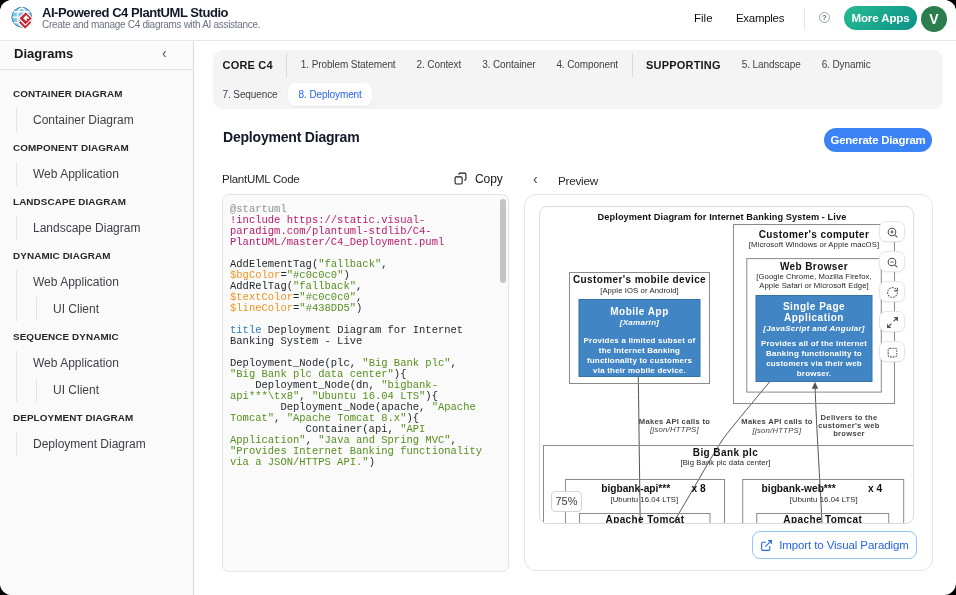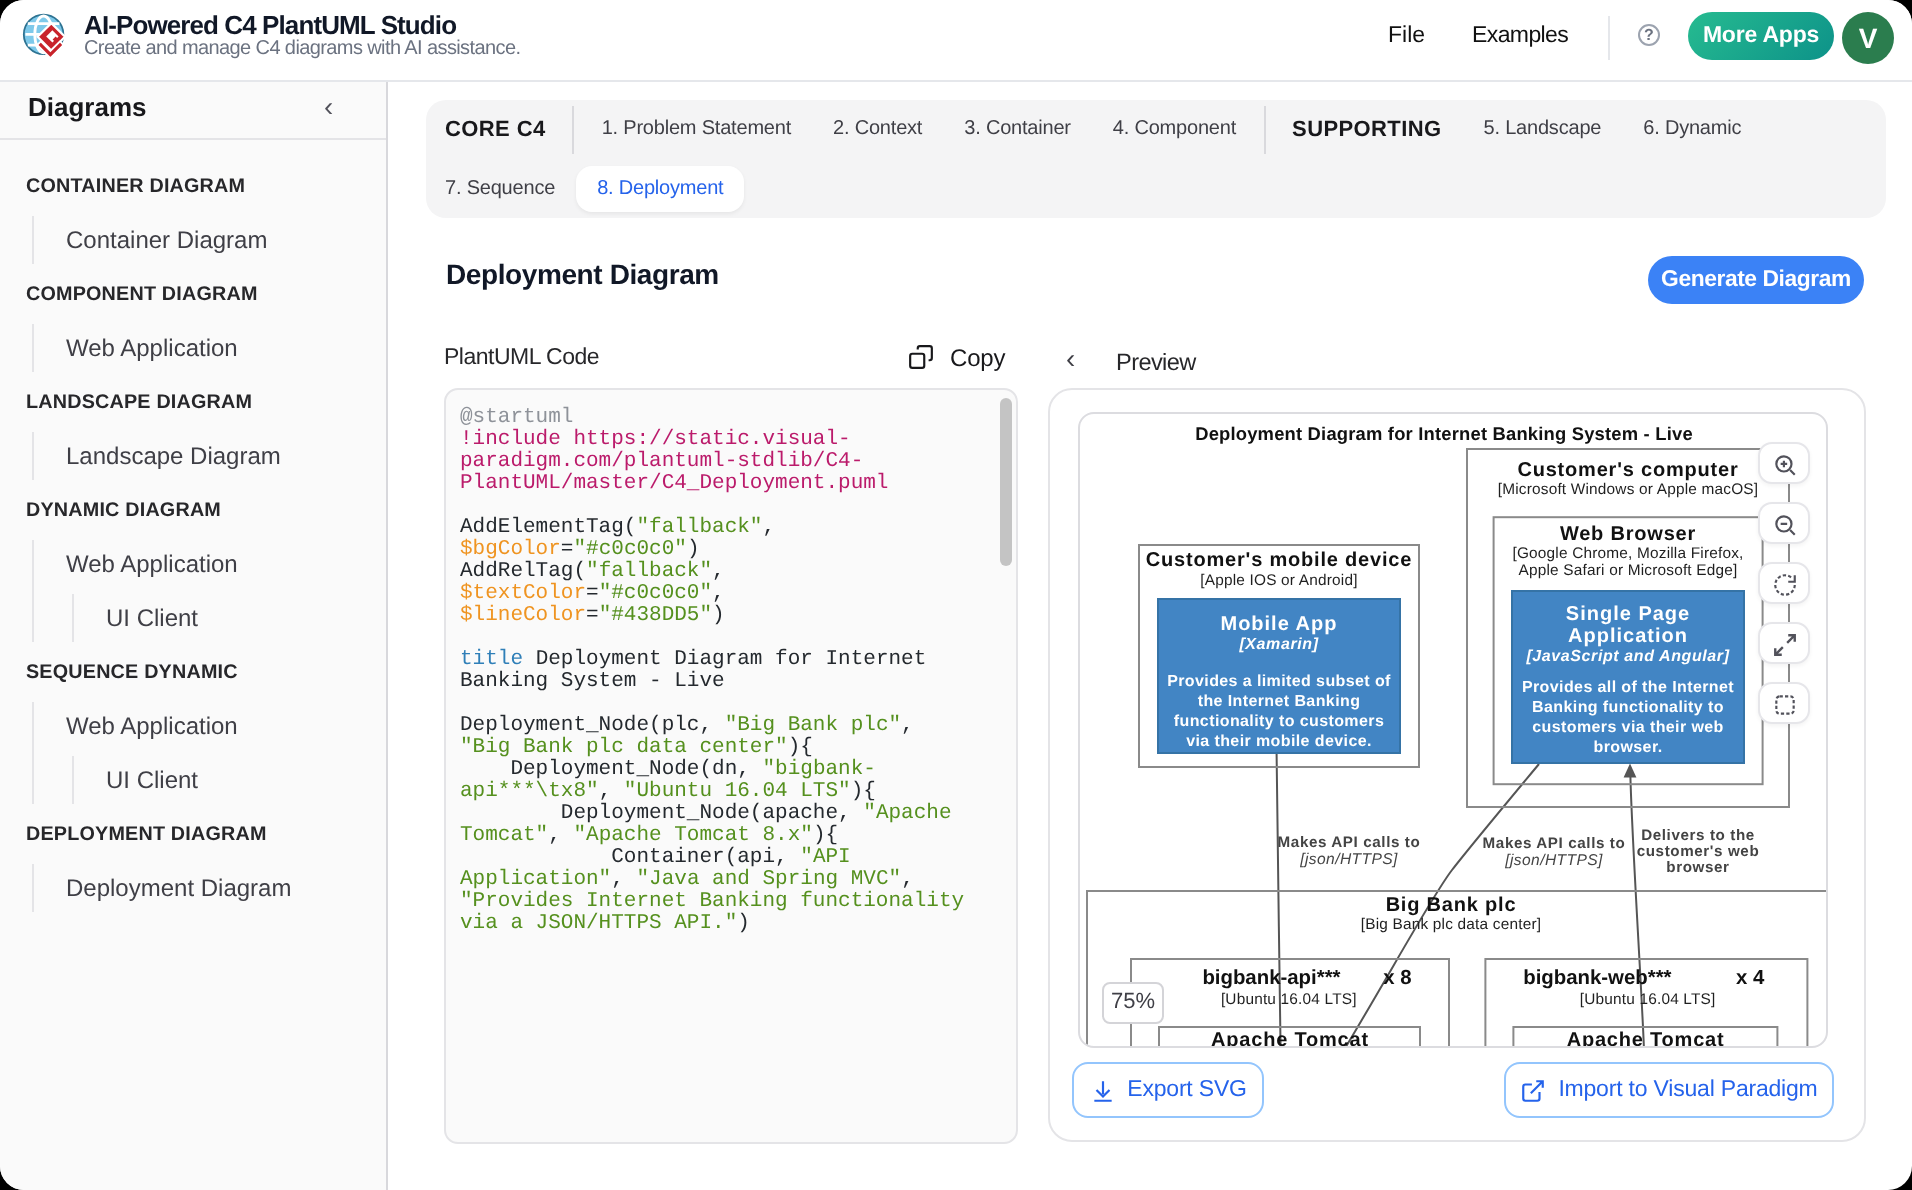--- a/index.html
+++ b/index.html
@@ -278,19 +278,16 @@
       <svg width="13" height="13" viewBox="0 0 24 24" fill="none" stroke="#52525b" stroke-width="2.2">
         <path d="M15 3h6v6M14 10l7-7M9 21H3v-6M10 14l-7 7"></path>
       </svg>
     </div>
   <div class="tool" style="top:341px">
       <svg width="13" height="13" viewBox="0 0 24 24" fill="none" stroke="#52525b" stroke-width="2" stroke-dasharray="3 2">
         <rect x="4" y="4" width="16" height="16" rx="3"></rect>
       </svg>
     </div>
   <div class="zbadge">75%</div>
-  <div class="btm" style="left:536px;width:96px"><svg width="13" height="13" viewBox="0 0 24 24" fill="none" stroke="#2563eb" stroke-width="2">
-        <path d="M12 3v12M6 11l6 6 6-6M4 21h16"></path>
-      </svg>Export SVG</div>
   <div class="btm" style="left:752px;width:165px"><svg width="13" height="13" viewBox="0 0 24 24" fill="none" stroke="#2563eb" stroke-width="2">
         <path d="M18 13v6a2 2 0 0 1-2 2H5a2 2 0 0 1-2-2V8a2 2 0 0 1 2-2h6M15 3h6v6M10 14L21 3"></path>
       </svg>Import to Visual Paradigm</div>
 </div>
 
 </body></html>

